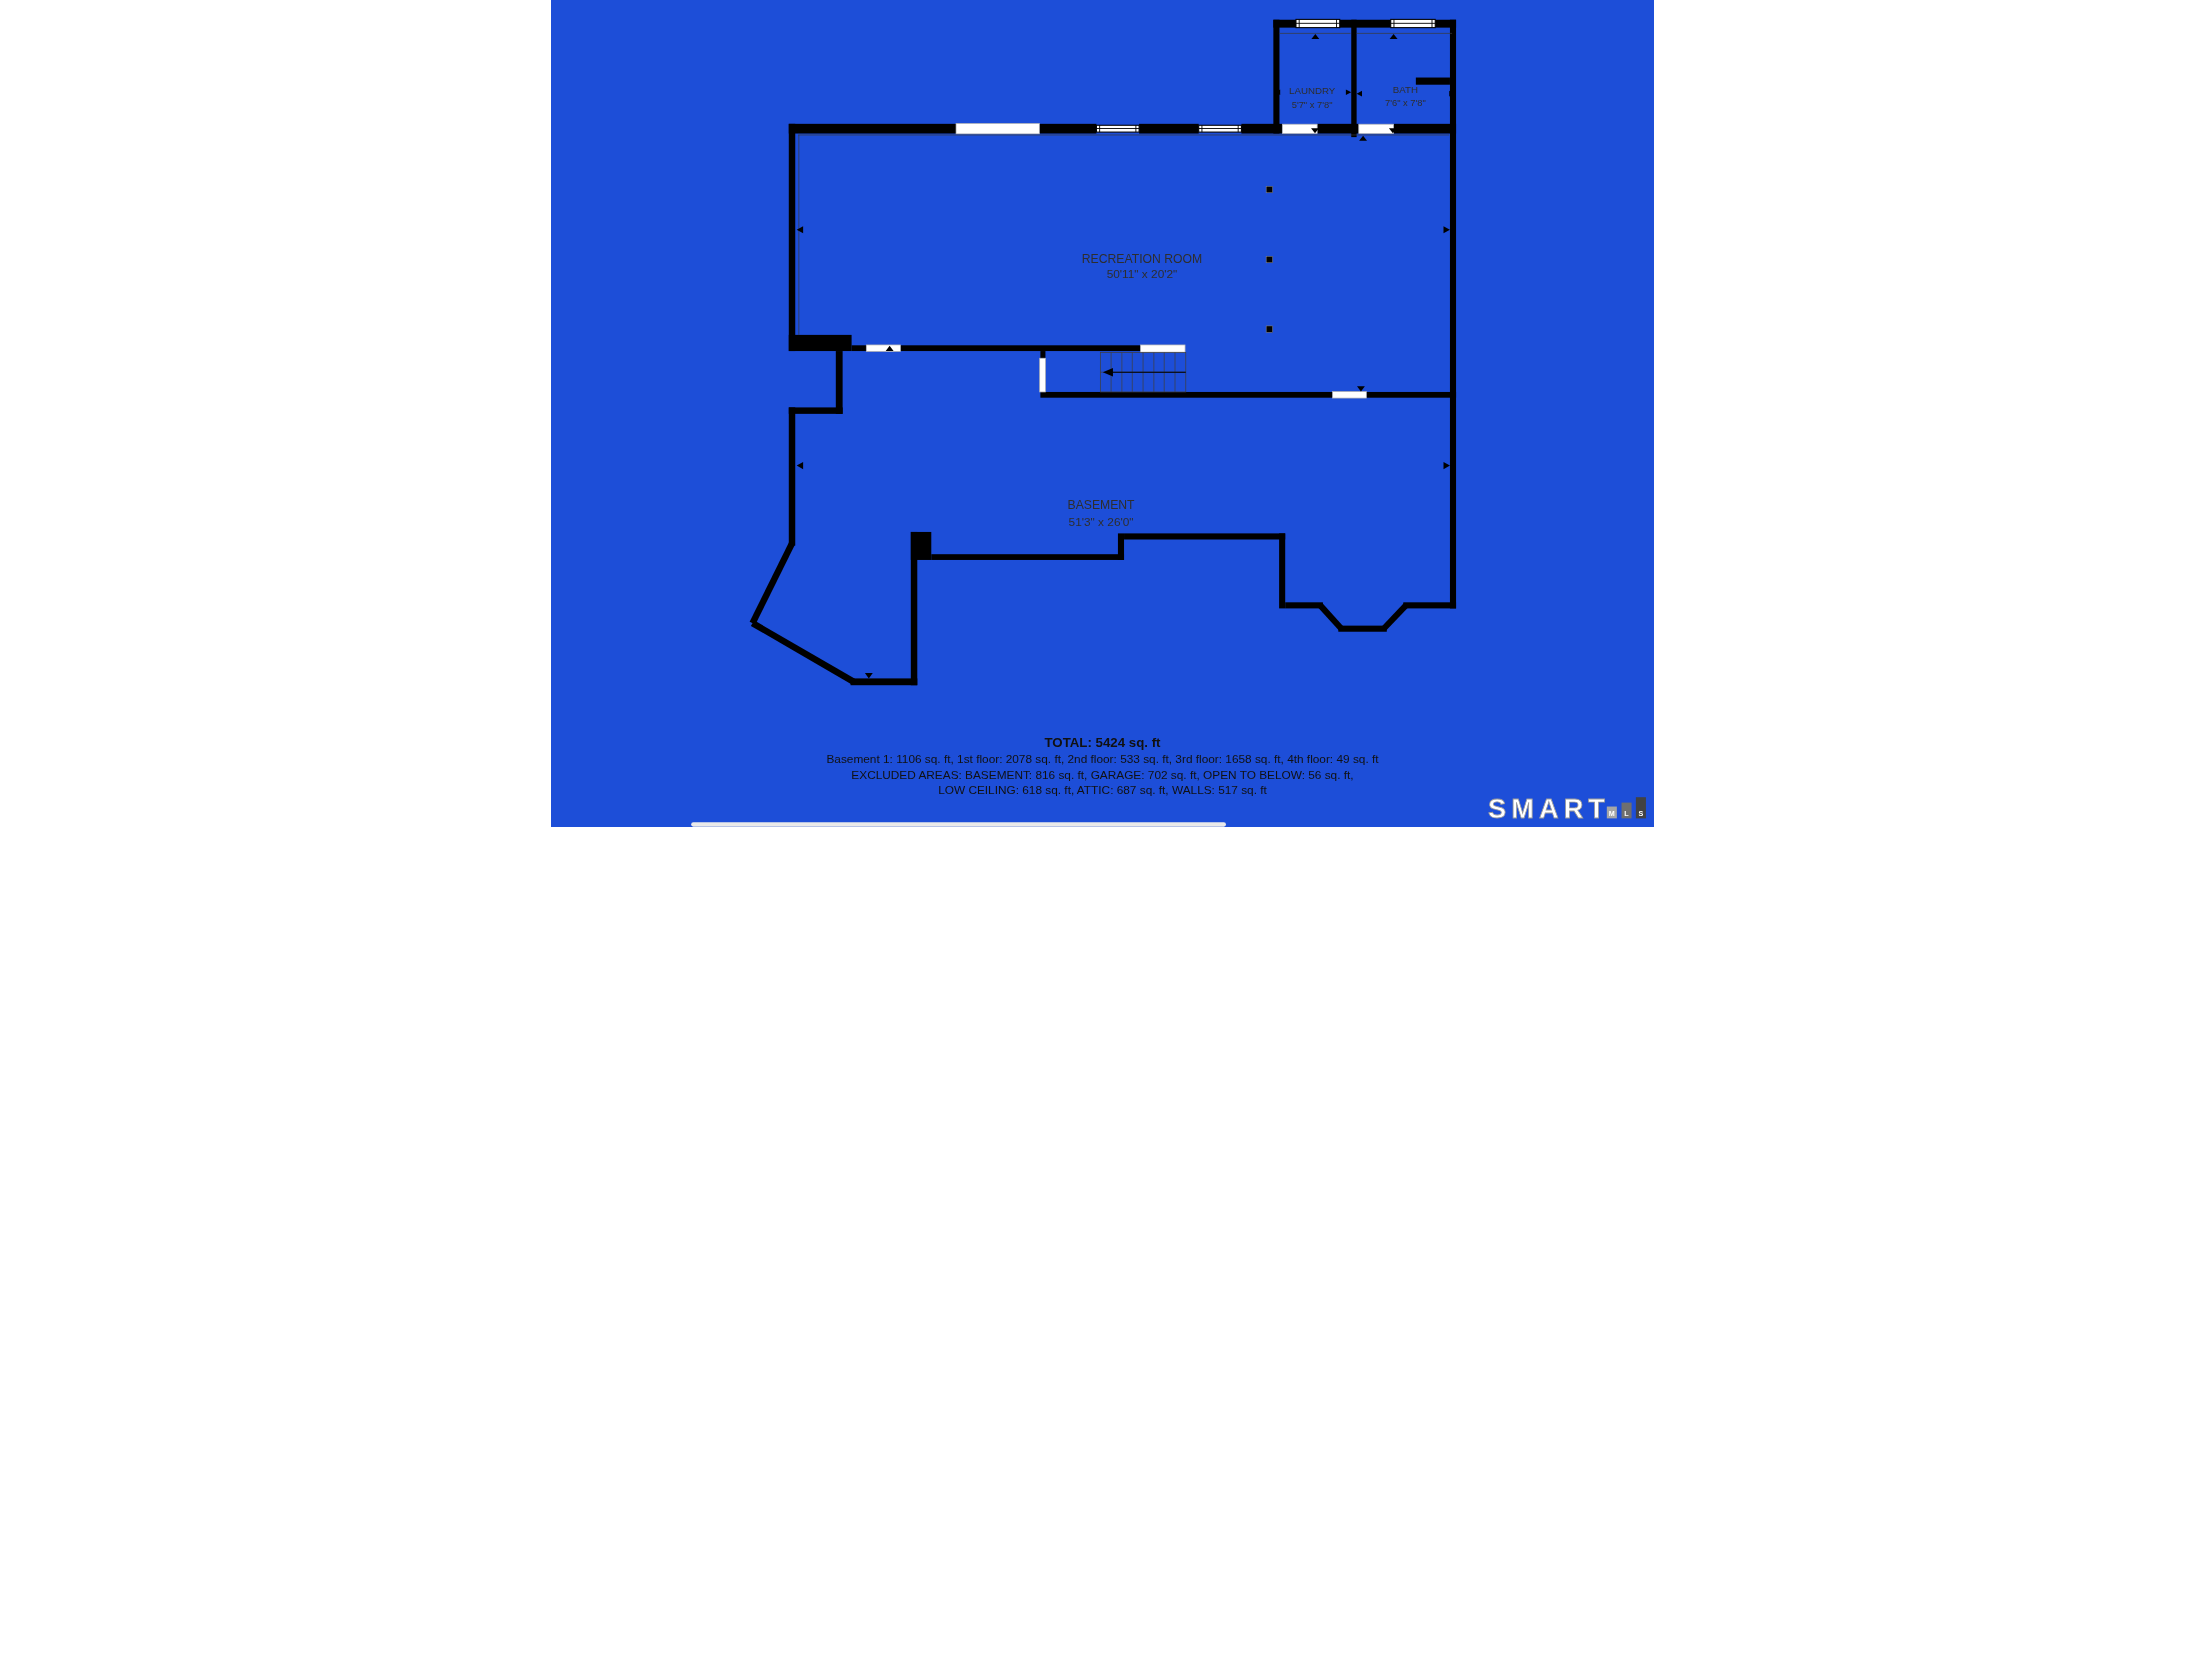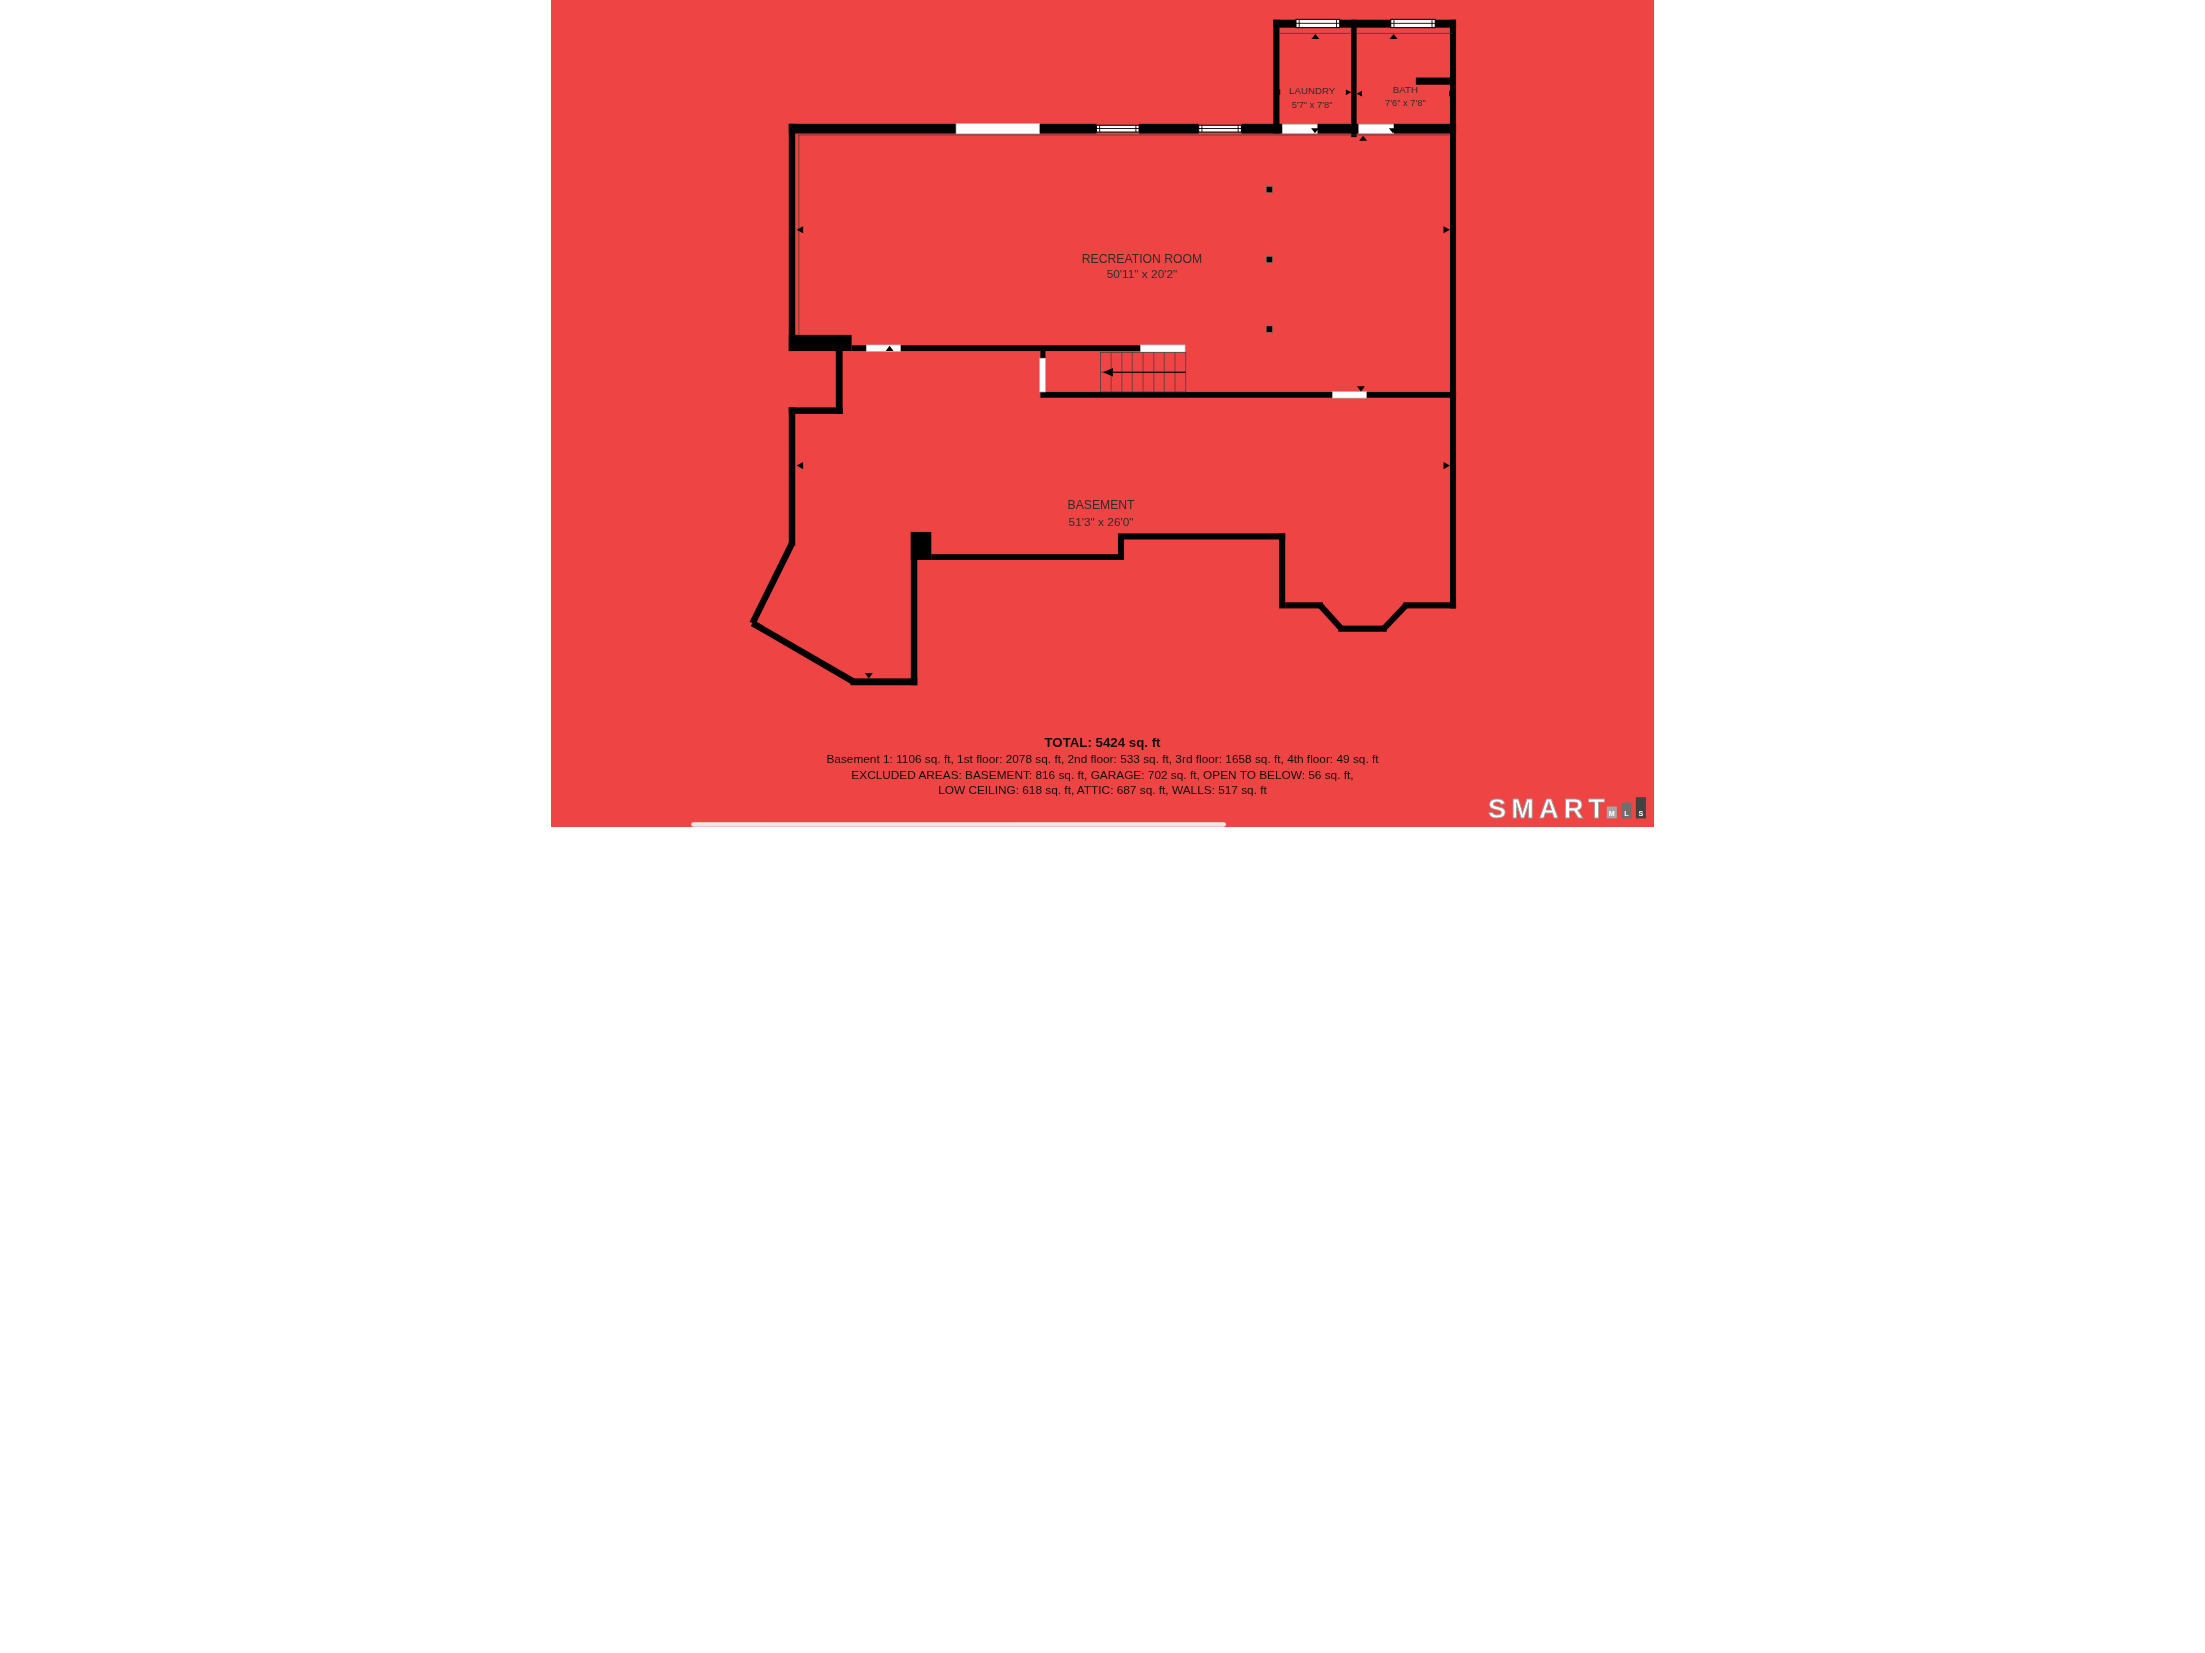--- a/index.html
+++ b/index.html
@@ -1,16 +1,16 @@
 <!DOCTYPE html>
 <html style="font-size:11.5px"><head>
 <meta charset="utf-8">
 <style>
   html,body{margin:0;padding:0;background:#ffffff;}
-  .page{width:1103px;height:827px;margin:0 auto;background:#ef4444;position:relative;}
+  .page{width:1103px;height:827px;margin:0 auto;background:#1d4ed8;position:relative;}
   svg{display:block;width:100%;height:100%;}
   .wall{fill:#000000;stroke:none;}
   .wallline{stroke:#000000;fill:none;}
   .faceline{stroke:#3a3a3a;stroke-width:2;fill:none;}
   .opening{fill:#ffffff;stroke:#b3b3b3;stroke-width:2;}
   .window{fill:#ffffff;stroke:#000000;stroke-width:3;}
   .winline{stroke:#000000;stroke-width:2.5;fill:none;}
   .stair{stroke:#3f3f3f;stroke-width:2;fill:none;}
   .tick{fill:#000000;stroke:none;}
   .column{fill:#000000;stroke:#8a8a8a;stroke-width:1.5;}

